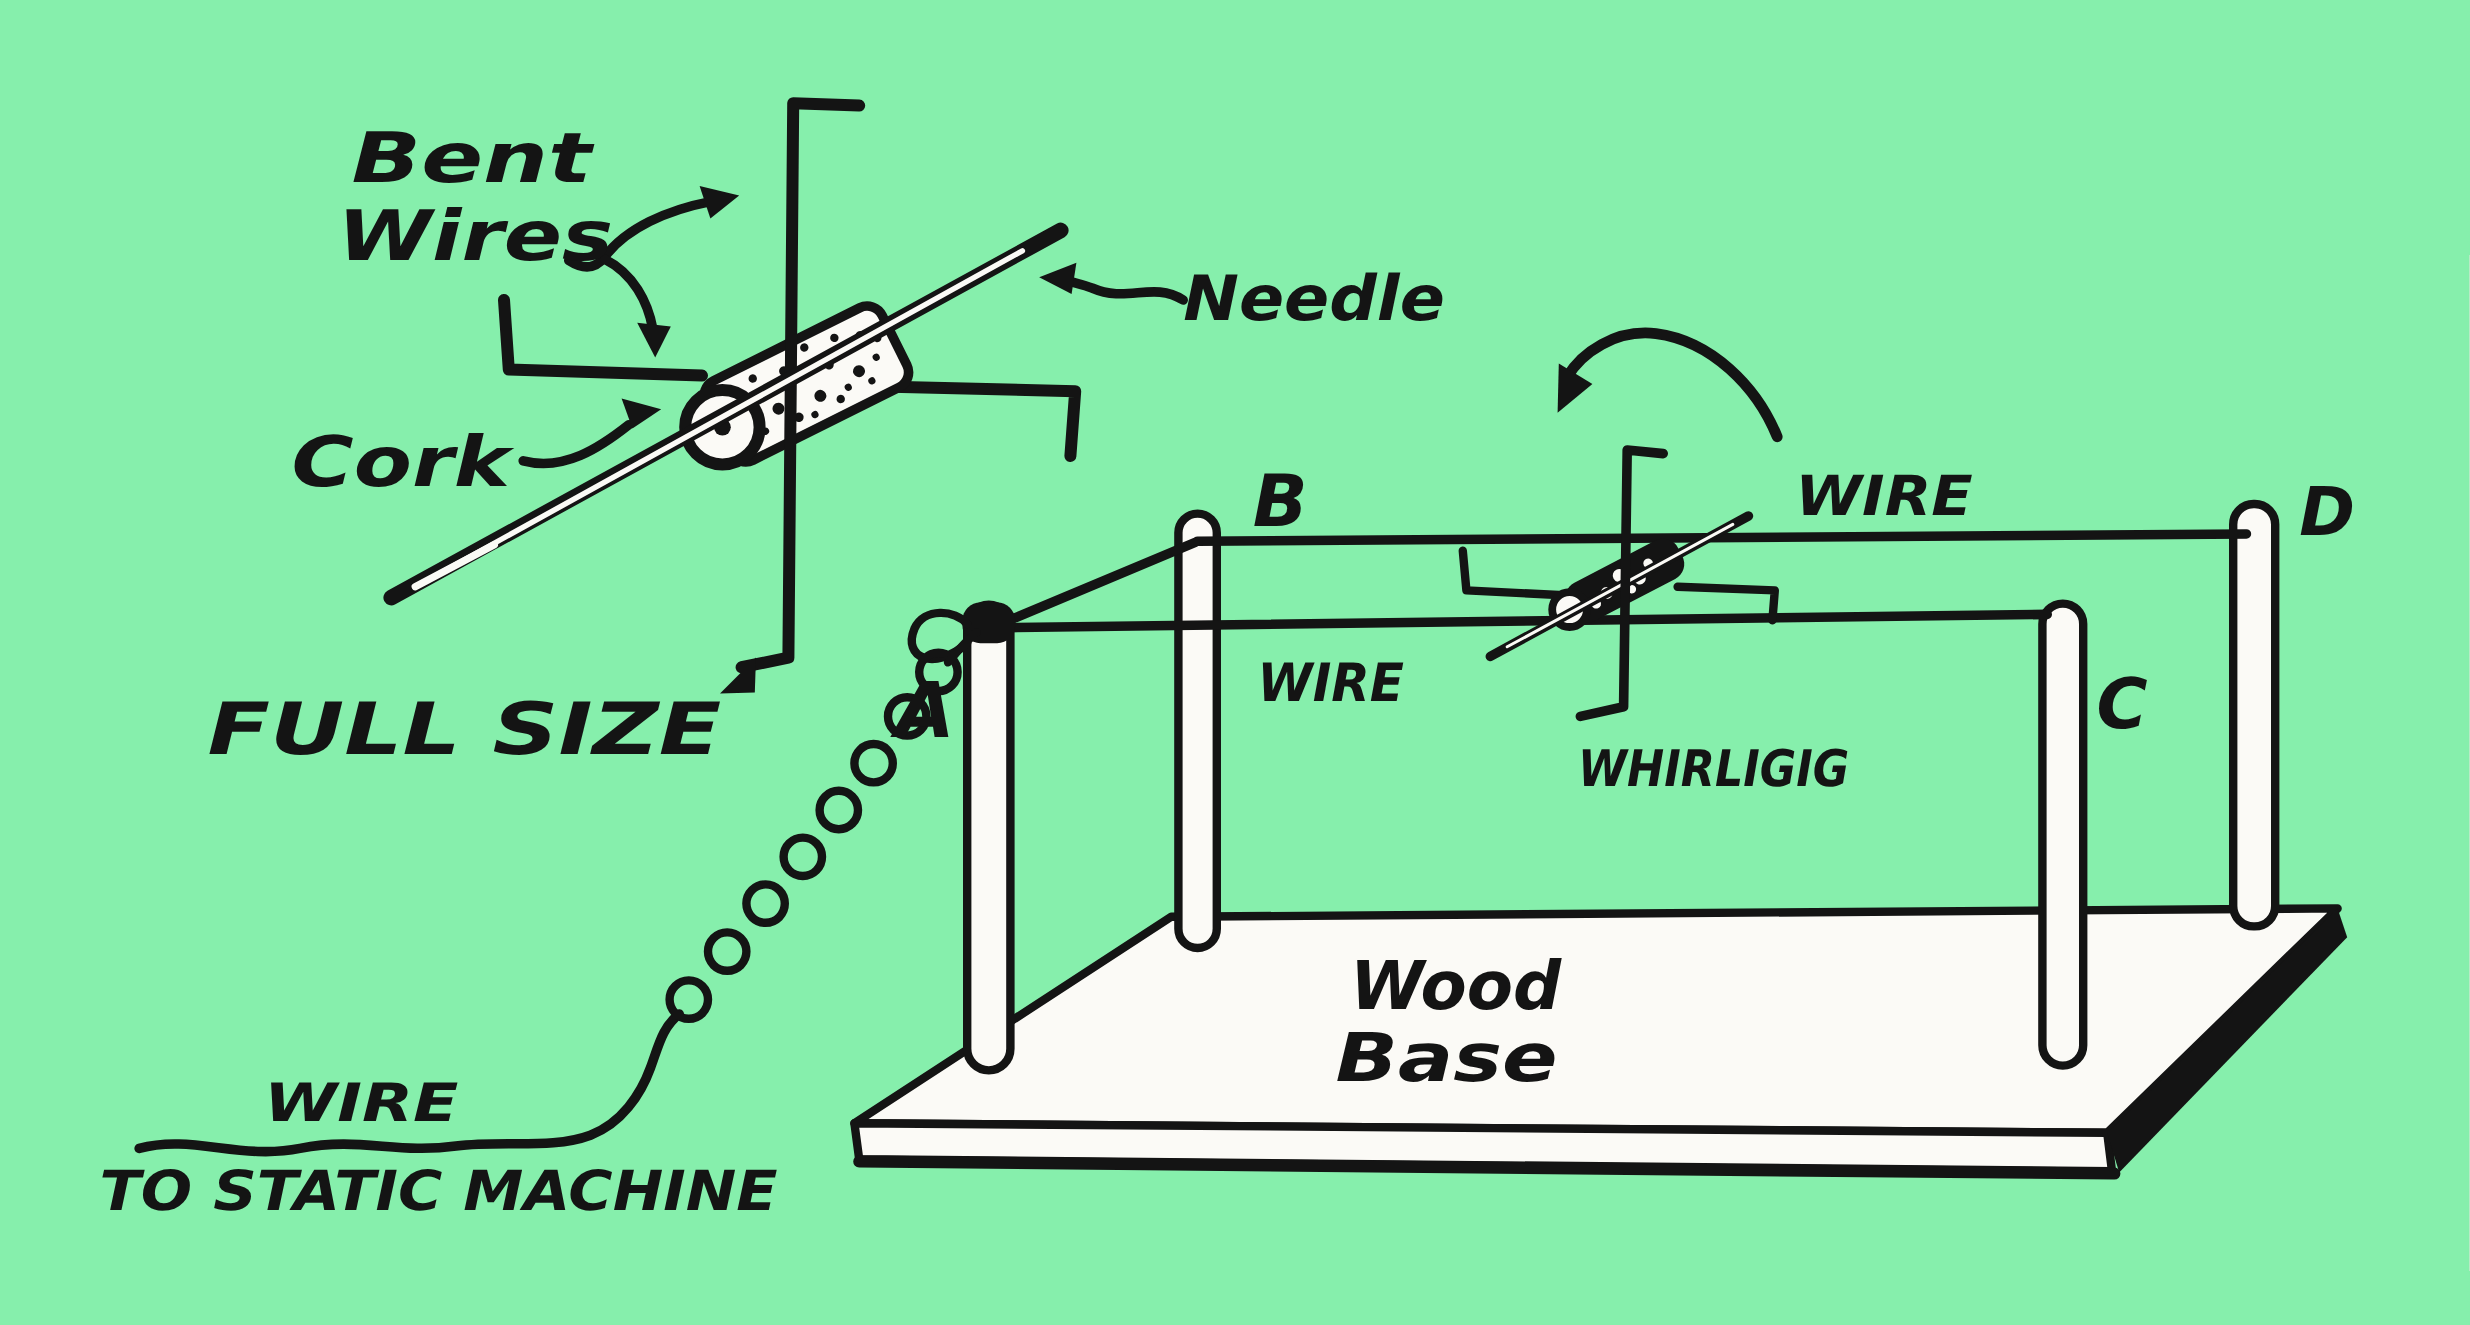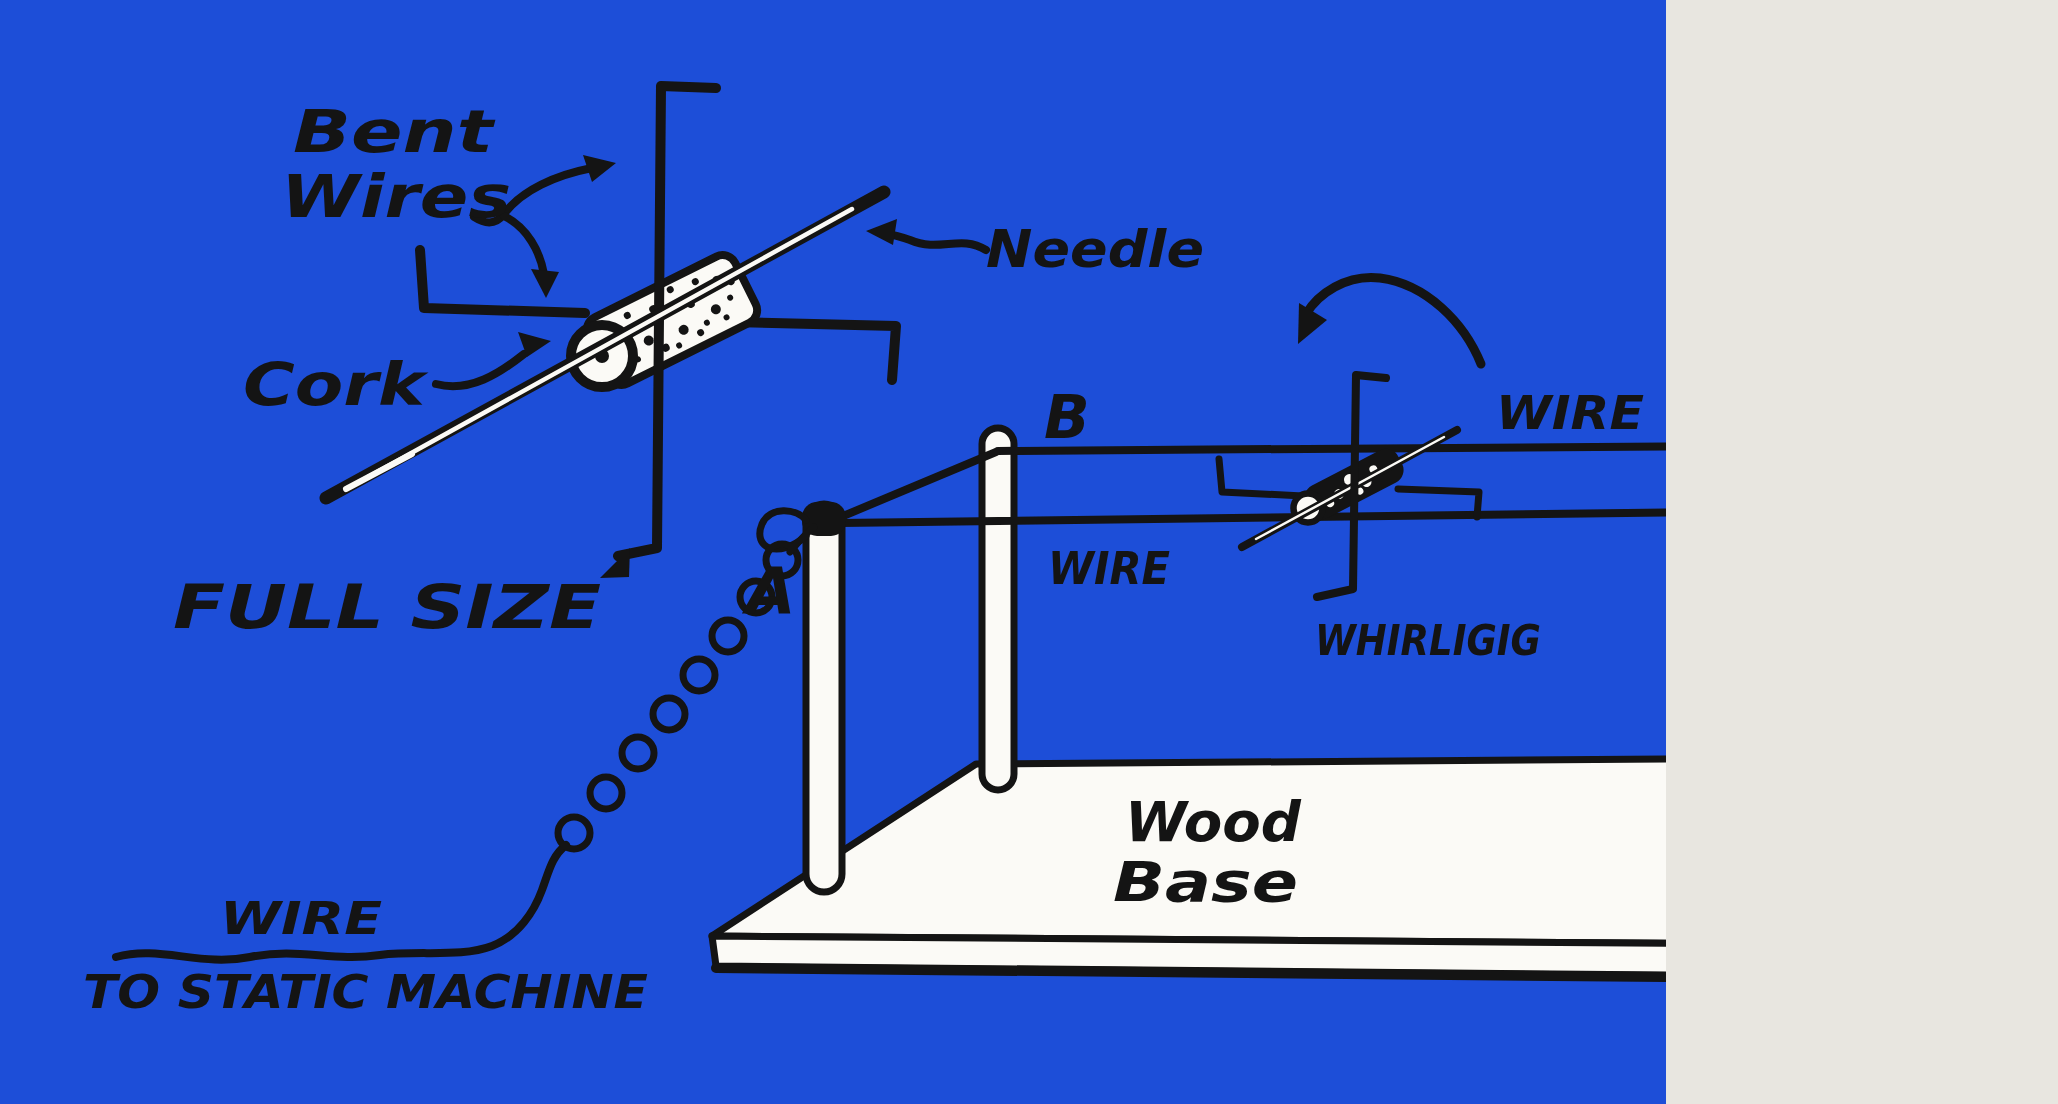--- a/index.html
+++ b/index.html
@@ -1,16 +1,16 @@
 <!DOCTYPE html>
 <html><head>
 <meta charset="utf-8">
 <style>
   html,body{margin:0;padding:0;background:#e8e6e0;}
-  .stage{position:relative;width:1666px;height:1104px;background:#1d4ed8;overflow:hidden;
+  .stage{position:relative;width:2058px;height:1104px;background:#86efac;overflow:hidden;
          font-family:"DejaVu Sans", sans-serif;}
   svg{position:absolute;inset:0;}
   .ink{stroke:#141414;fill:none;stroke-linecap:round;stroke-linejoin:round;}
   .fillink{fill:#141414;stroke:none;}
   .paper{fill:#fbfaf6;}
   text{fill:#141414;font-family:"DejaVu Sans", sans-serif;font-weight:bold;font-style:italic;
        user-select:none;}
 </style>
 </head>
 <body>

